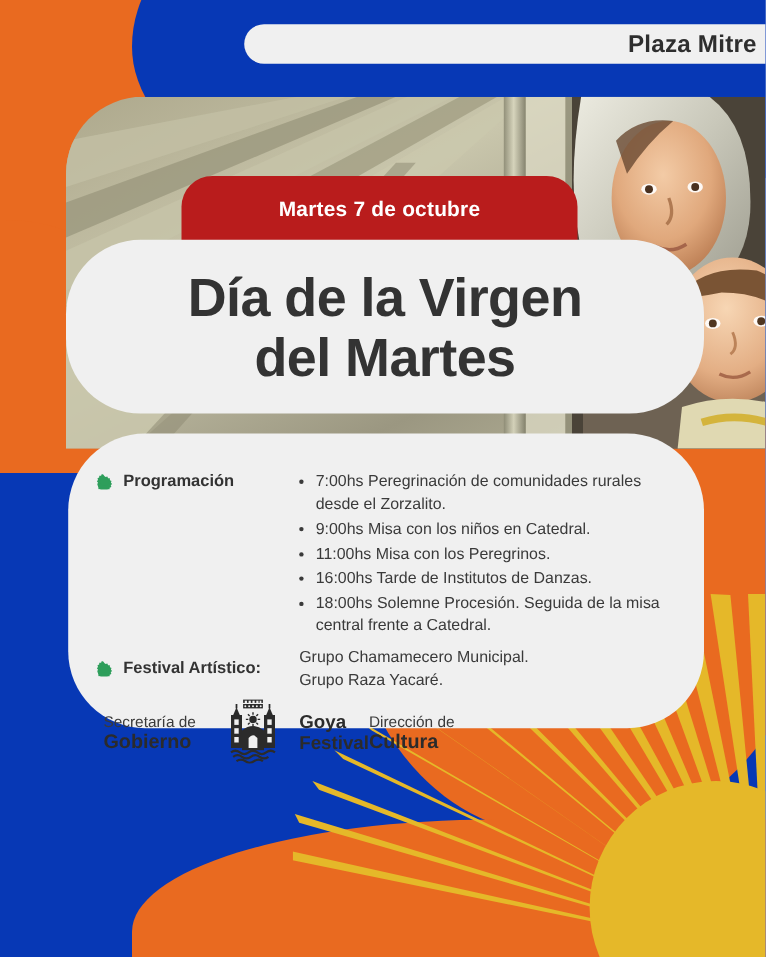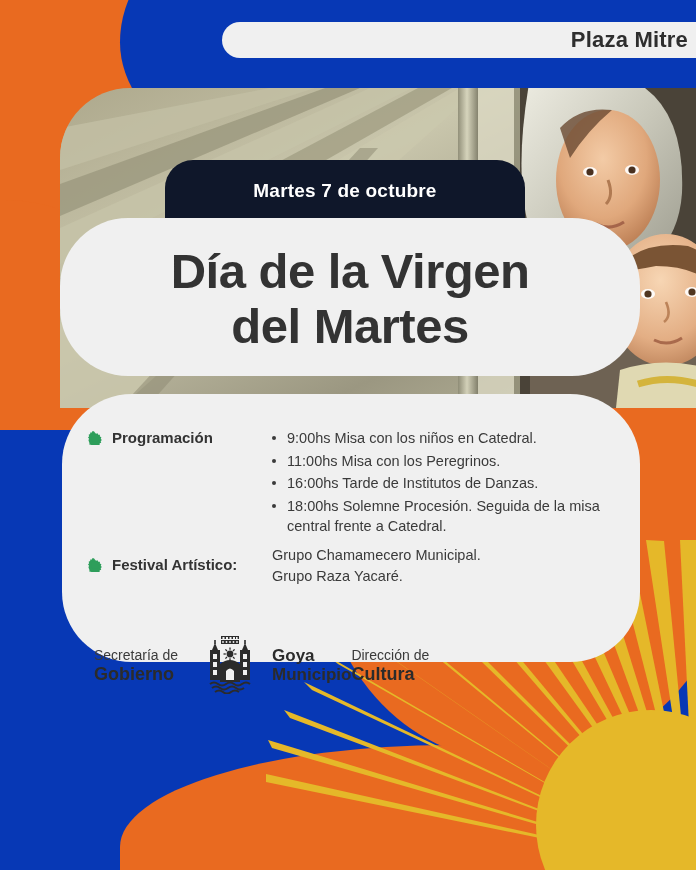--- a/index.html
+++ b/index.html
@@ -90,21 +90,21 @@
     border-radius:70px 0 0 0;
     overflow:hidden;
     z-index:4;
   }
   .photo-wrap svg { display:block; width:100%; height:100%; }
 
   
   .date-banner {
     position:absolute; left:165px; top:160px;
     width:360px; height:62px;
-    background:#0f172a;
+    background:#b91c1c;
     border-radius:28px 28px 0 0;
     z-index:8;
     display:flex; align-items:center; justify-content:center;
   }
   .date-banner .txt {
     font-size:19px; font-weight:bold; color:#FFFFFF;
     letter-spacing:0.2px;
   }
 
   
@@ -314,20 +314,21 @@
         <span class="gear-icon">
           <svg width="14" height="14" viewBox="0 0 24 24">
             <path fill="#2E9E5B" d="M12 0.6l2.1 2.0 2.8-0.9 1.2 2.7 2.9 0.2 0.1 2.9 2.6 1.3-1.1 2.7 1.9 2.2-2.0 2.1 0.9 2.8-2.7 1.2-0.2 2.9-2.9 0.1-1.3 2.6-2.7-1.1-2.2 1.9-2.1-2.0-2.8 0.9-1.2-2.7-2.9-0.2-0.1-2.9L0.6 14.2l1.1-2.7L-0.2 9.3l2.0-2.1-0.9-2.8 2.7-1.2 0.2-2.9 2.9-0.1L8.0-2.4l2.7 1.1z" transform="translate(0.2,2.2) scale(0.96)"></path>
             <circle cx="12" cy="12" r="6.4" fill="#2E9E5B"></circle>
           </svg>
         </span>
         <span class="label-txt">Programación</span>
       </div>
       <div class="items-col">
         <ul class="prog">
+          <li>7:00hs Peregrinación de comunidades rurales desde el Zorzalito.</li>
           <li>9:00hs Misa con los niños en Catedral.</li>
           <li>11:00hs Misa con los Peregrinos.</li>
           <li>16:00hs Tarde de Institutos de Danzas.</li>
           <li>18:00hs Solemne Procesión. Seguida de la misa central frente a Catedral.</li>
         </ul>
       </div>
     </div>
 
     <div class="fest-row">
       <div class="label-col">
@@ -400,21 +401,21 @@
 
             <path d="M6,50 q4,-3 8,0 t8,0 t8,0 t8,0 t8,0" stroke="#2B2B2B" stroke-width="2" fill="none"></path>
             <path d="M8,54 q4,-3 8,0 t8,0 t8,0 t8,0" stroke="#2B2B2B" stroke-width="2" fill="none"></path>
             <path d="M11,58 q4,-3 8,0 t8,0 t8,0" stroke="#2B2B2B" stroke-width="2" fill="none"></path>
           </g>
         </svg>
       </span>
 
       <div class="crest-text">
         <div class="g1">Goya</div>
-        <div class="g2">Municipio</div>
+        <div class="g2">Festival</div>
       </div>
 
       <div class="logo-block">
         <div class="small">Dirección de</div>
         <div class="big">Cultura</div>
       </div>
     </div>
 
   </div>
 </div>

